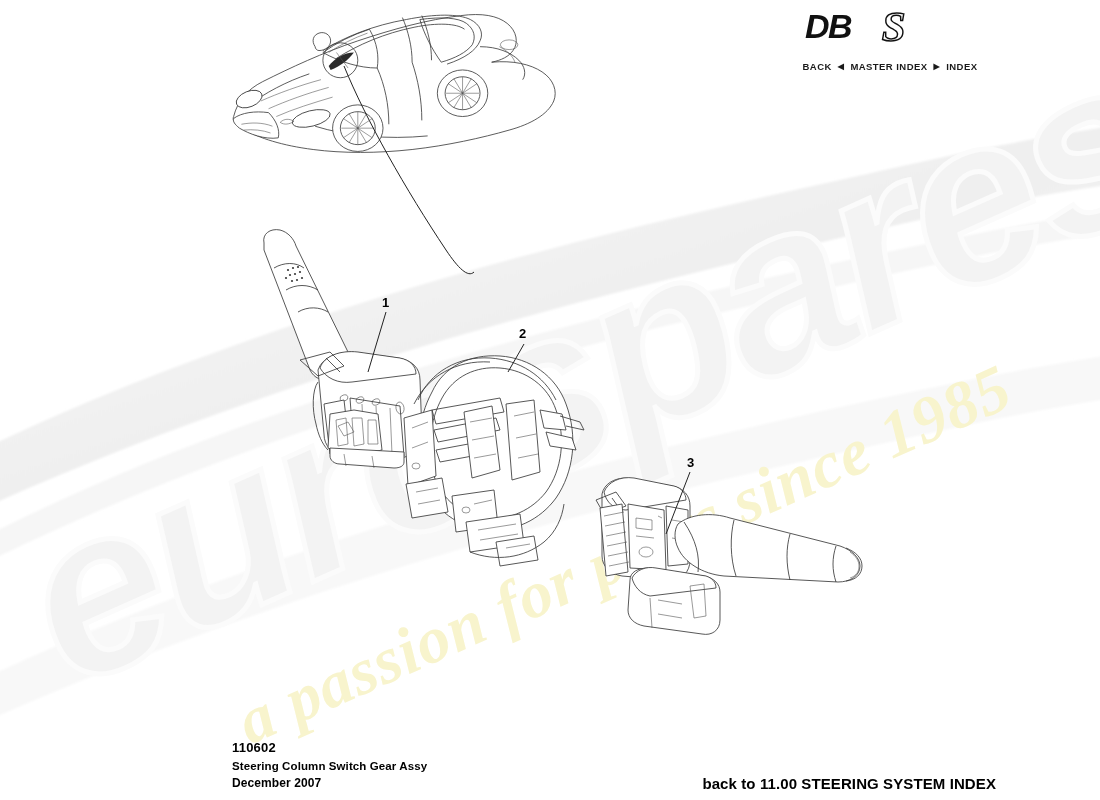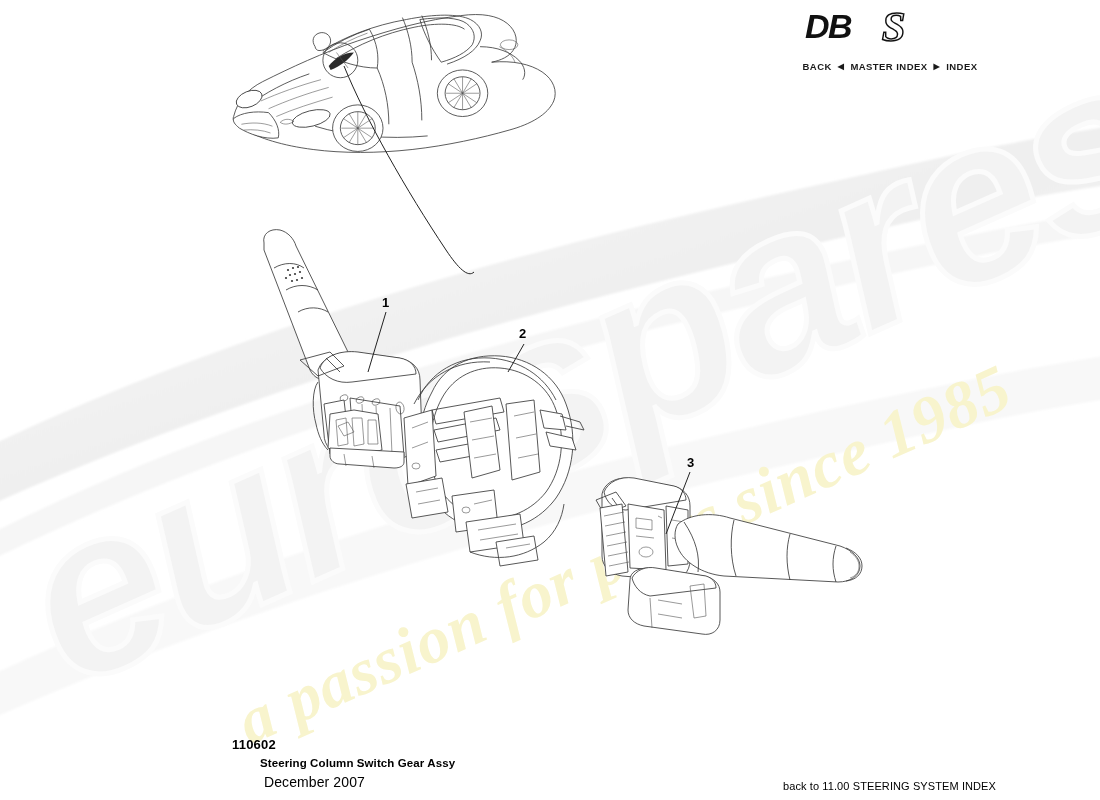--- a/index.html
+++ b/index.html
@@ -78,35 +78,33 @@
   }
   #part-number {
     font-size: 13px;
     font-weight: bold;
     letter-spacing: 0.2px;
   }
   #assembly-name {
     font-size: 11.5px;
     font-weight: bold;
     letter-spacing: 0.1px;
-    margin-left: 28px;
   }
   #doc-date {
-    font-size: 14px;
-    font-weight: normal;
+    font-size: 12px;
+    font-weight: bold;
     letter-spacing: 0.1px;
-    margin-left: 32px;
   }
   #footer-index-link {
     position: absolute;
     right: 104px;
     bottom: 8px;
     z-index: 5;
-    font-size: 11px;
-    font-weight: normal;
+    font-size: 15px;
+    font-weight: bold;
     letter-spacing: 0.1px;
     cursor: pointer;
     white-space: nowrap;
   }
 
   
   .callout-number {
     position: absolute;
     z-index: 4;
     font-size: 13px;

